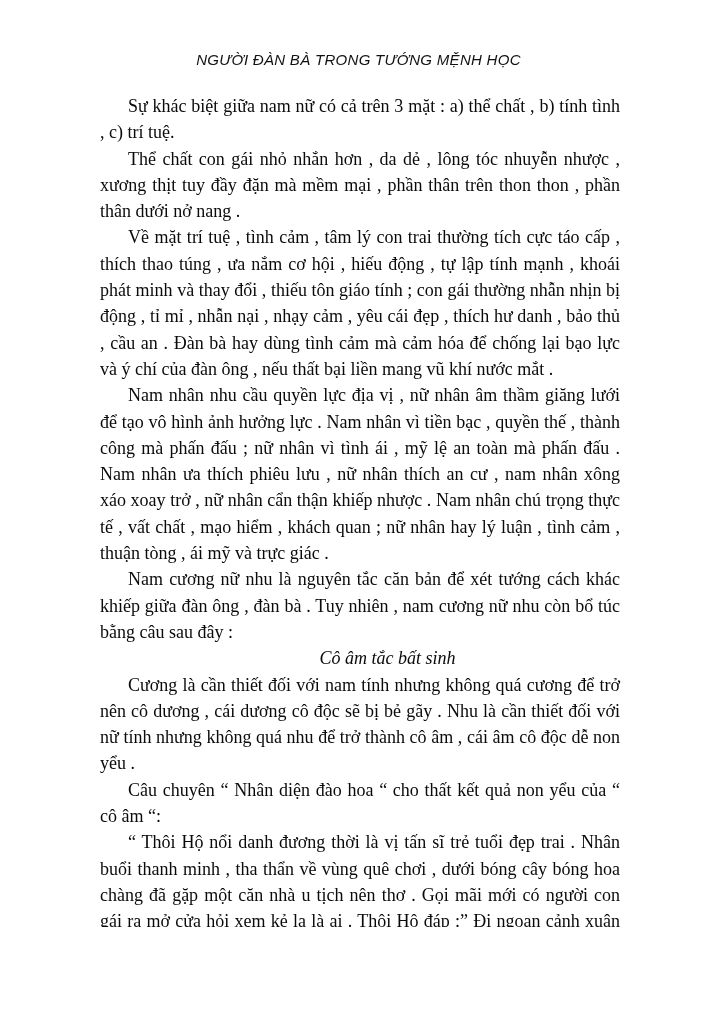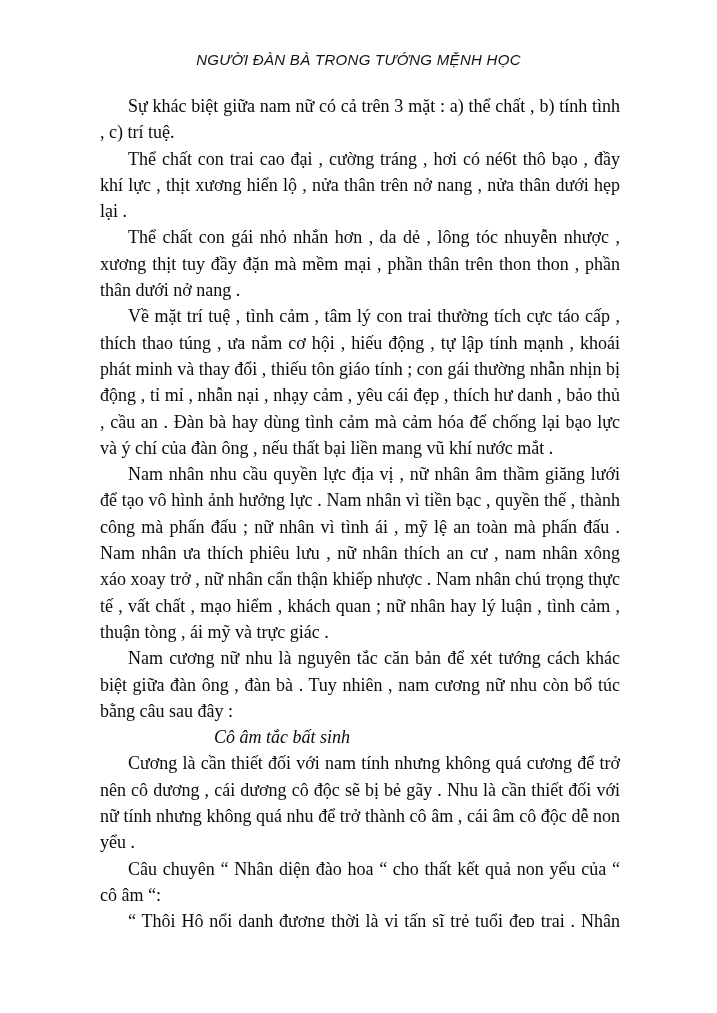--- a/index.html
+++ b/index.html
@@ -38,22 +38,22 @@
     line-height: 26.3px;
     text-align: justify;
   }
   .body-text p {
     margin: 0;
     padding: 0;
     text-indent: 28px;
   }
   .body-text p.poem-line {
     text-indent: 0;
-    margin-left: 114px;
-    text-align: left;
+    margin-left: 55px;
+    text-align: center;
     font-style: italic;
   }
   .footer {
     position: absolute;
     top: 933px;
     left: 0;
     width: 100%;
     height: 20px;
     font-family: "Liberation Sans", sans-serif;
     font-size: 18px;
@@ -83,25 +83,24 @@
 </style>
 </head>
 <body>
 
 <div class="page">
 
   <div class="header-title">NGƯỜI ĐÀN BÀ TRONG TƯỚNG MỆNH HỌC</div>
 
   <div class="body-text">
     <p>Sự khác biệt giữa nam nữ có cả trên 3 mặt : a) thể chất , b) tính tình , c) trí tuệ.</p>
-    <p>Thể chất con trai cao đại , cường tráng , hơi có né6t thô bạo , đầy khí lực , thịt xương hiển lộ , nửa thân trên nở nang , nửa thân dưới hẹp lại .</p>
     <p>Thể chất con gái nhỏ nhắn hơn , da dẻ , lông tóc nhuyễn nhược , xương thịt tuy đầy đặn mà mềm mại , phần thân trên thon thon , phần thân dưới nở nang .</p>
     <p>Về mặt trí tuệ , tình cảm , tâm lý con trai thường tích cực táo cấp , thích thao túng , ưa nắm cơ hội , hiếu động , tự lập tính mạnh , khoái phát minh và thay đổi , thiếu tôn giáo tính ; con gái thường nhẫn nhịn bị động , tỉ mỉ , nhẫn nại , nhạy cảm , yêu cái đẹp , thích hư danh , bảo thủ , cầu an . Đàn bà hay dùng tình cảm mà cảm hóa để chống lại bạo lực và ý chí của đàn ông , nếu thất bại liền mang vũ khí nước mắt .</p>
     <p>Nam nhân nhu cầu quyền lực địa vị , nữ nhân âm thầm giăng lưới để tạo vô hình ảnh hưởng lực . Nam nhân vì tiền bạc , quyền thế , thành công mà phấn đấu ; nữ nhân vì tình ái , mỹ lệ an toàn mà phấn đấu . Nam nhân ưa thích phiêu lưu , nữ nhân thích an cư , nam nhân xông xáo xoay trở , nữ nhân cẩn thận khiếp nhược . Nam nhân chú trọng thực tế , vất chất , mạo hiểm , khách quan ; nữ nhân hay lý luận , tình cảm , thuận tòng , ái mỹ và trực giác .</p>
-    <p>Nam cương nữ nhu là nguyên tắc căn bản để xét tướng cách khác biệt giữa đàn ông , đàn bà . Tuy nhiên , nam cương nữ nhu còn bổ túc bằng câu sau đây :</p>
+    <p>Nam cương nữ nhu là nguyên tắc căn bản để xét tướng cách khác khiếp giữa đàn ông , đàn bà . Tuy nhiên , nam cương nữ nhu còn bổ túc bằng câu sau đây :</p>
     <p class="poem-line">Cô âm tắc bất sinh</p>
     <p>Cương là cần thiết đối với nam tính nhưng không quá cương để trở nên cô dương , cái dương cô độc sẽ bị bẻ gãy . Nhu là cần thiết đối với nữ tính nhưng không quá nhu để trở thành cô âm , cái âm cô độc dễ non yểu .</p>
     <p>Câu chuyên “ Nhân diện đào hoa “ cho thất kết quả non yểu của “ cô âm “:</p>
     <p>“ Thôi Hộ nổi danh đương thời là vị tấn sĩ trẻ tuổi đẹp trai . Nhân buổi thanh minh , tha thẩn về vùng quê chơi , dưới bóng cây bóng hoa chàng đã gặp một căn nhà u tịch nên thơ . Gọi mãi mới có người con gái ra mở cửa hỏi xem kẻ lạ là ai . Thôi Hộ đáp :” Đi ngoạn cảnh xuân vì uống rượu nên khát nước muốn vào xin chén trà “. Cô bé mở cửa mời chàng ngồi , rồi rót chén trà mang lên cho khách lạ , còn mình thì đứng tựa gốc đào , mặt nàng với hoa đào hòa với nhau chan chứa ánh hồng trân trân nhìn Thôi Hộ . Lúc chia tay , cả hai cũng tỏ vẻ bịn rịn , nhưng cả hai cùng</p>
   </div>
 
   <div class="footer">
     <span class="footer-left">Tủ Sách Tử Vi Lý Số</span>
     <span class="footer-center">34</span>
     <span class="footer-right">mời quý vị vào trang [xemtuong.net] xem</span>

